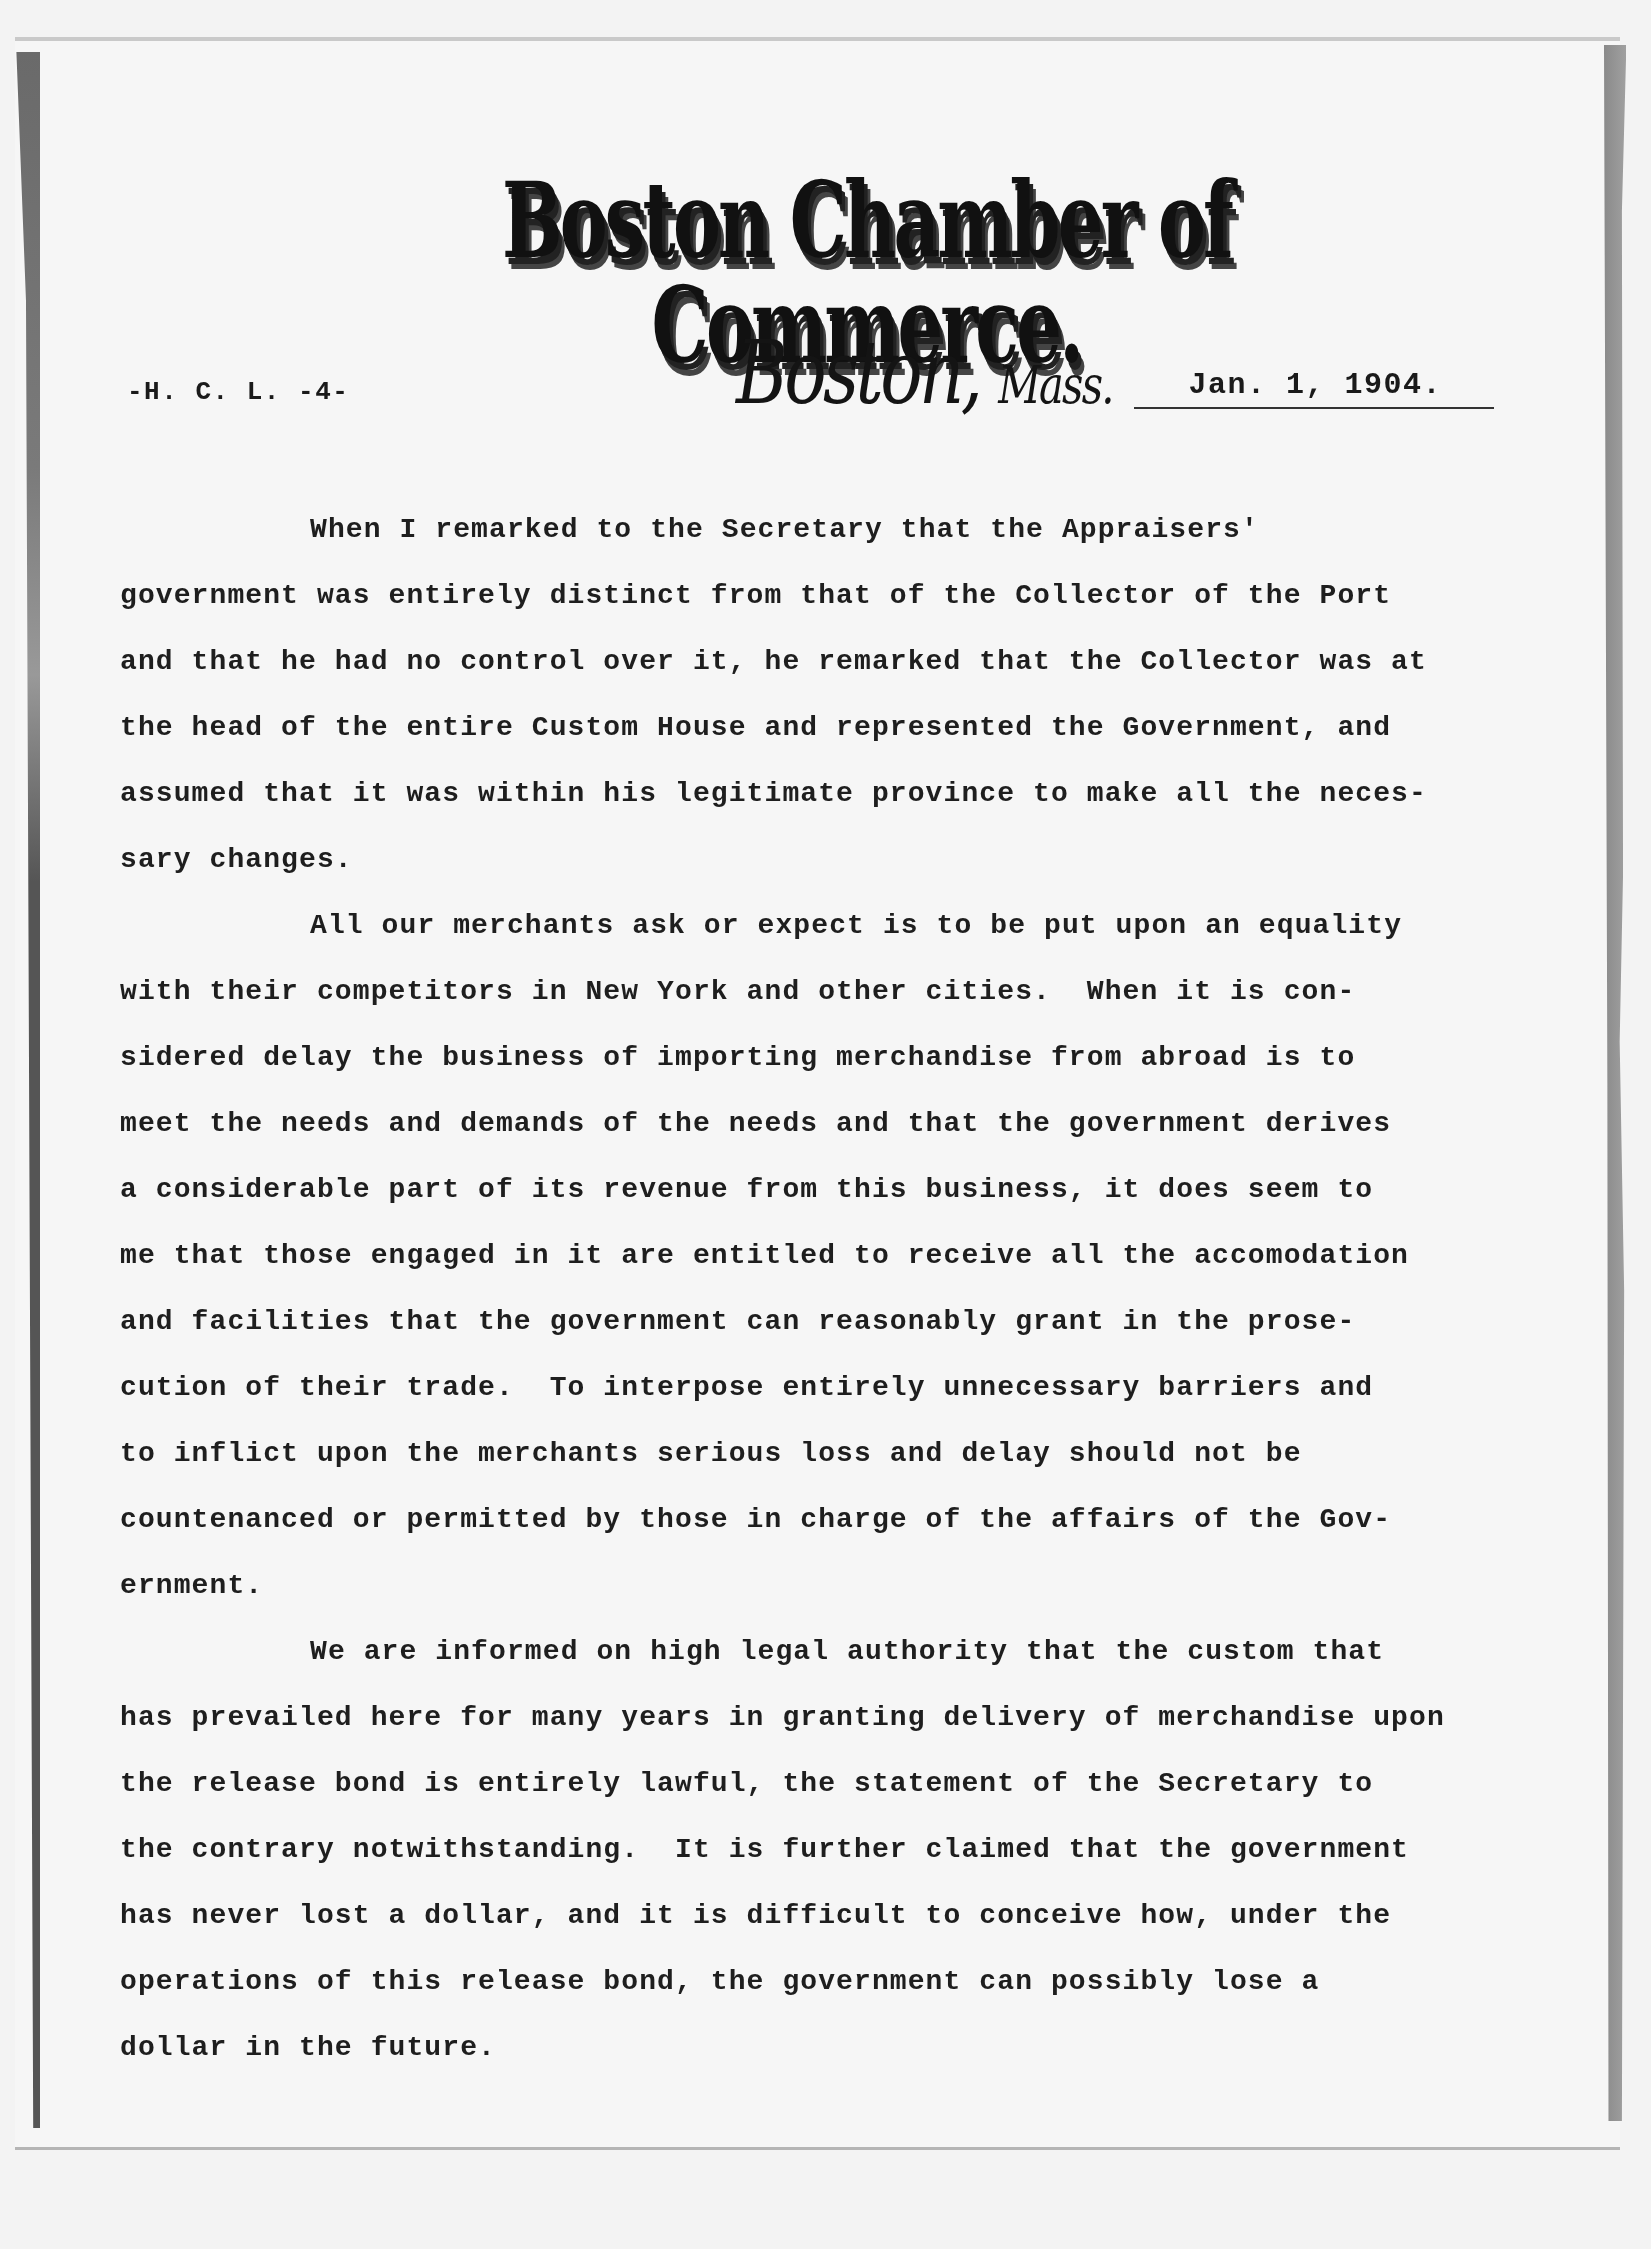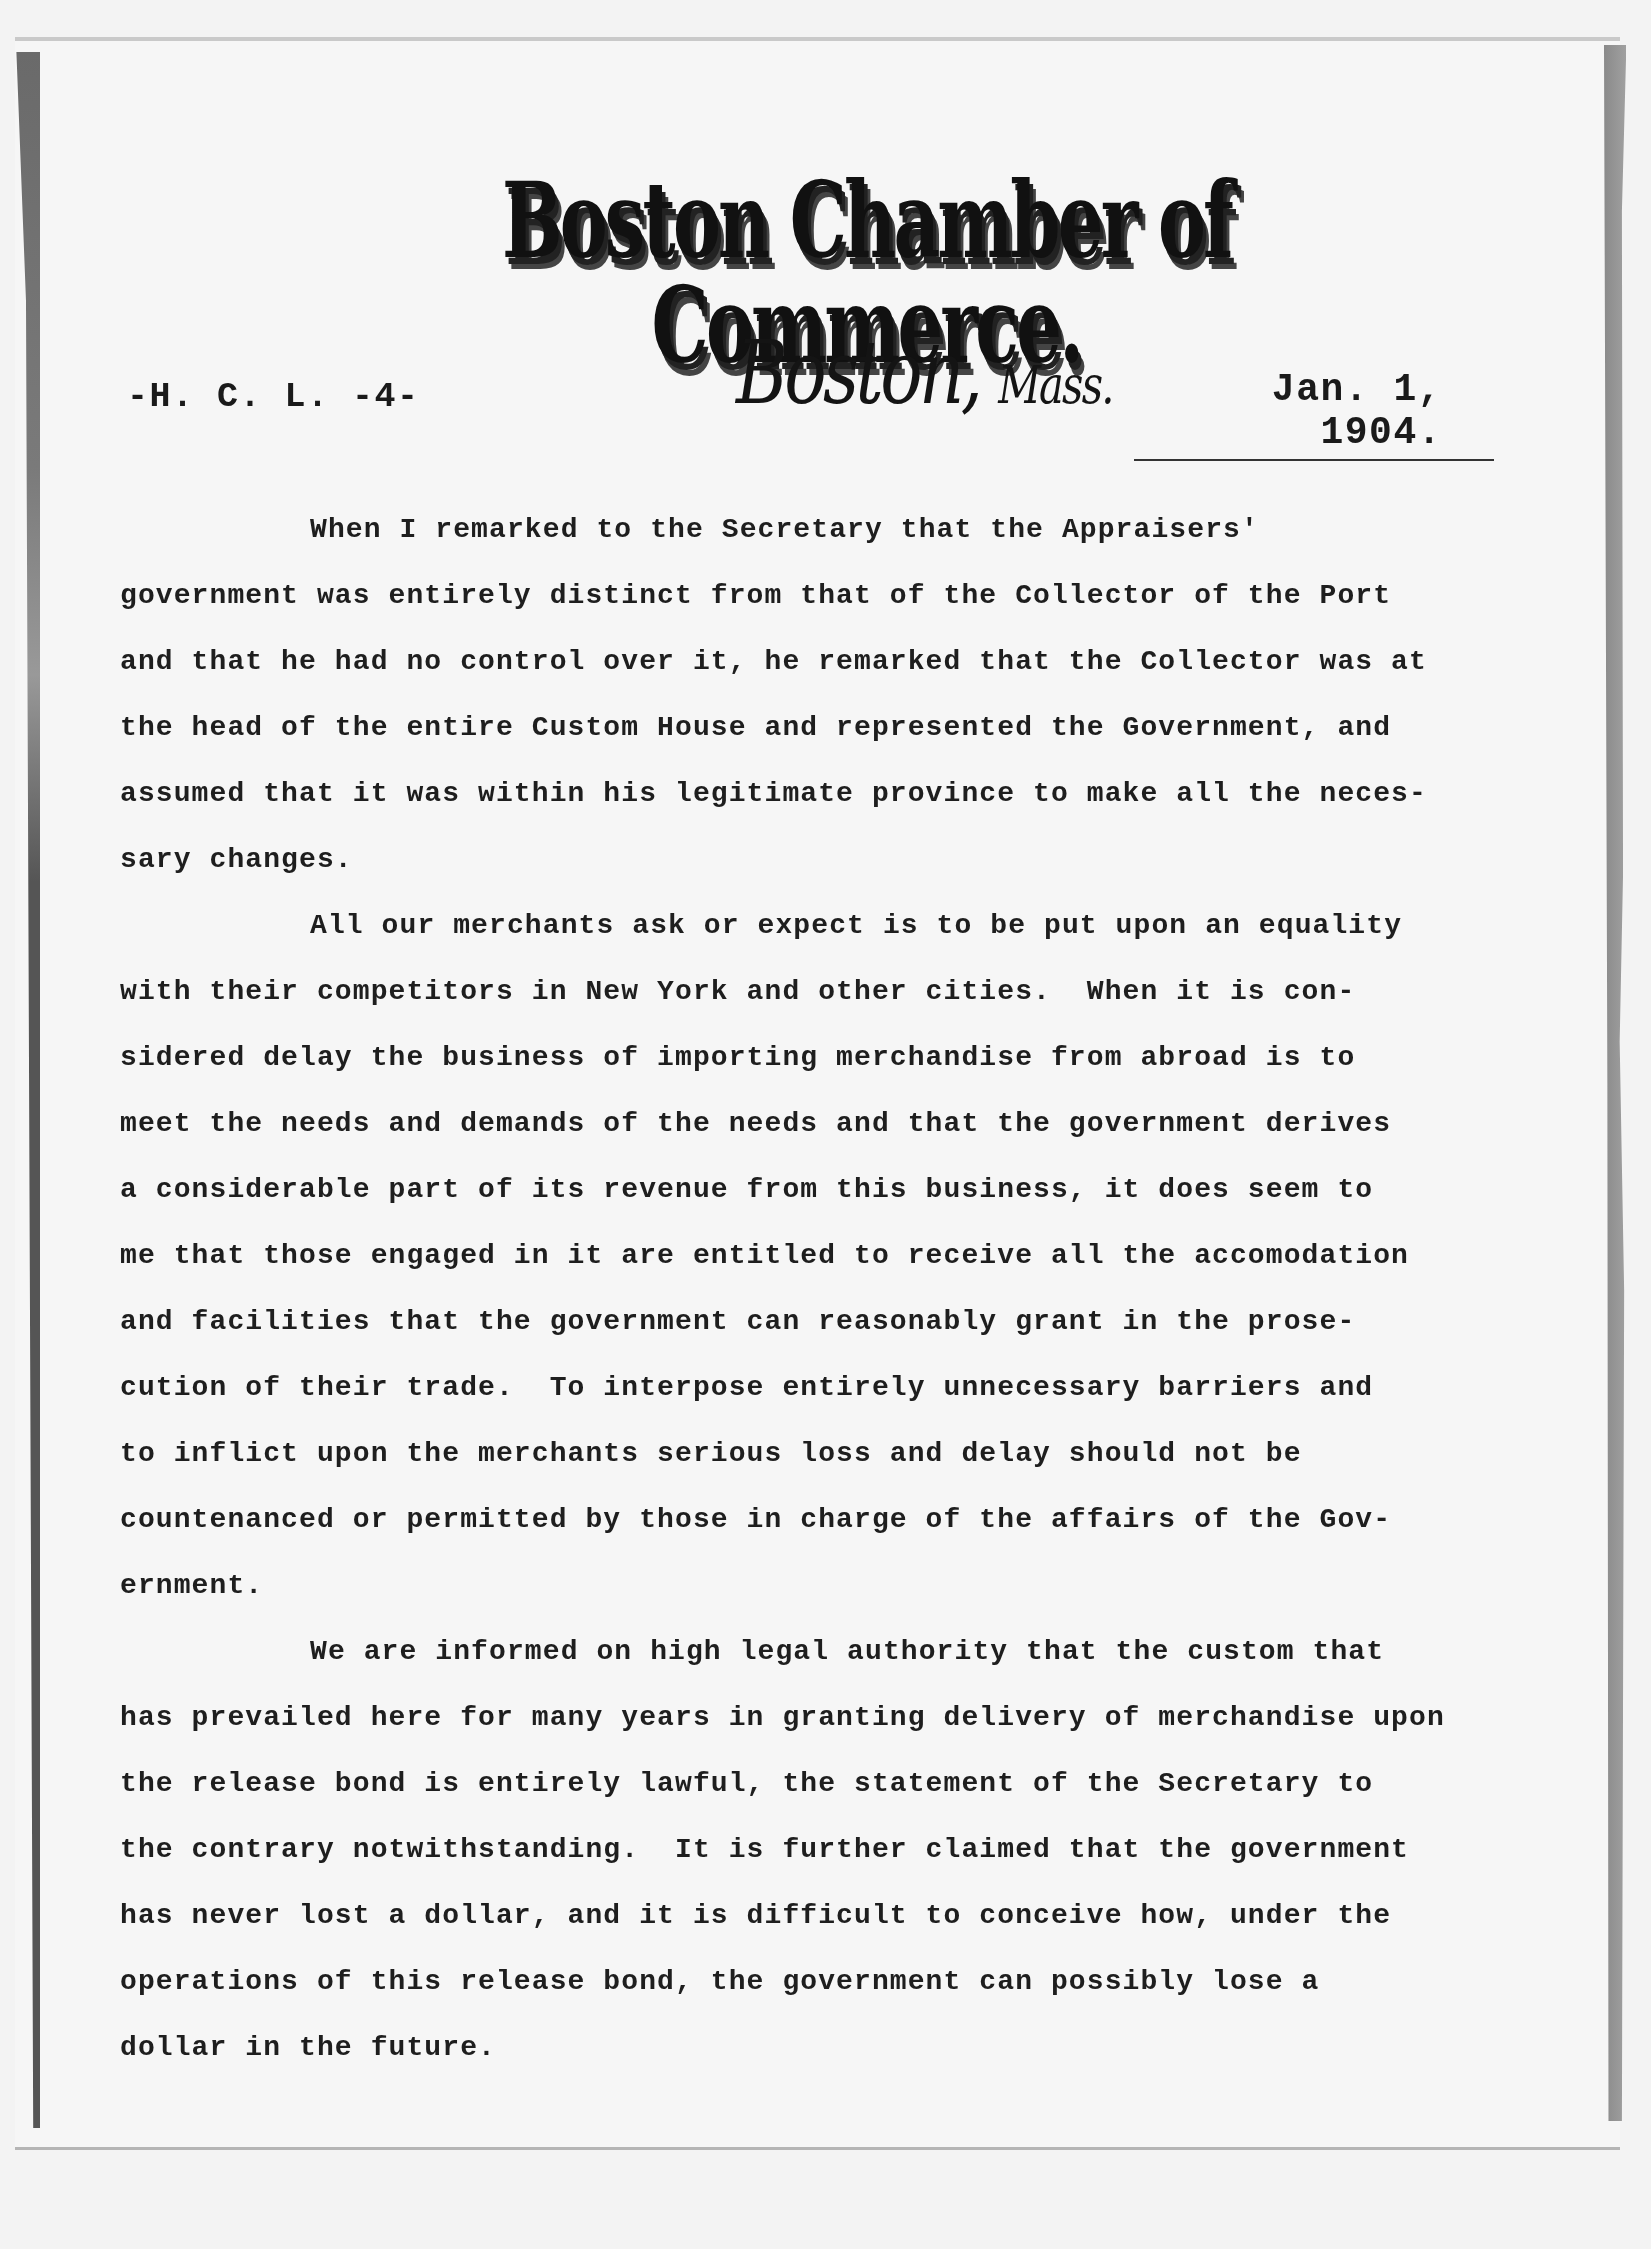--- a/index.html
+++ b/index.html
@@ -57,21 +57,21 @@
       letter-spacing: -3px;
       color: #111;
       transform: scaleX(0.92) scaleY(1.35);
       transform-origin: center top;
       text-shadow: 3.7px 5.2px 0 #222, 6.7px 9px 0 #444;
     }
     .ref-line {
       position: absolute;
       left: 127px;
       top: 377px;
-      font-size: 35px;
+      font-size: 26px;
       font-weight: bold;
       color: #1a1a1a;
       letter-spacing: 1.5px;
     }
     .place-script {
       position: absolute;
       left: 736px;
       top: 329px;
       font-family: "DejaVu Serif", "Liberation Serif", serif;
       font-style: italic;
@@ -91,21 +91,21 @@
       left: 1134px;
       top: 368px;
       width: 360px;
       border-bottom: 2.2px solid #333;
       padding-bottom: 4.5px;
     }
     .date {
       display: block;
       text-align: right;
       padding-right: 52px;
-      font-size: 38px;
+      font-size: 30px;
       font-weight: bold;
       color: #1a1a1a;
       letter-spacing: 1.5px;
     }
     .body-text {
       position: absolute;
       left: 120px;
       top: 497px;
       width: 1419px;
       font-size: 28px;

